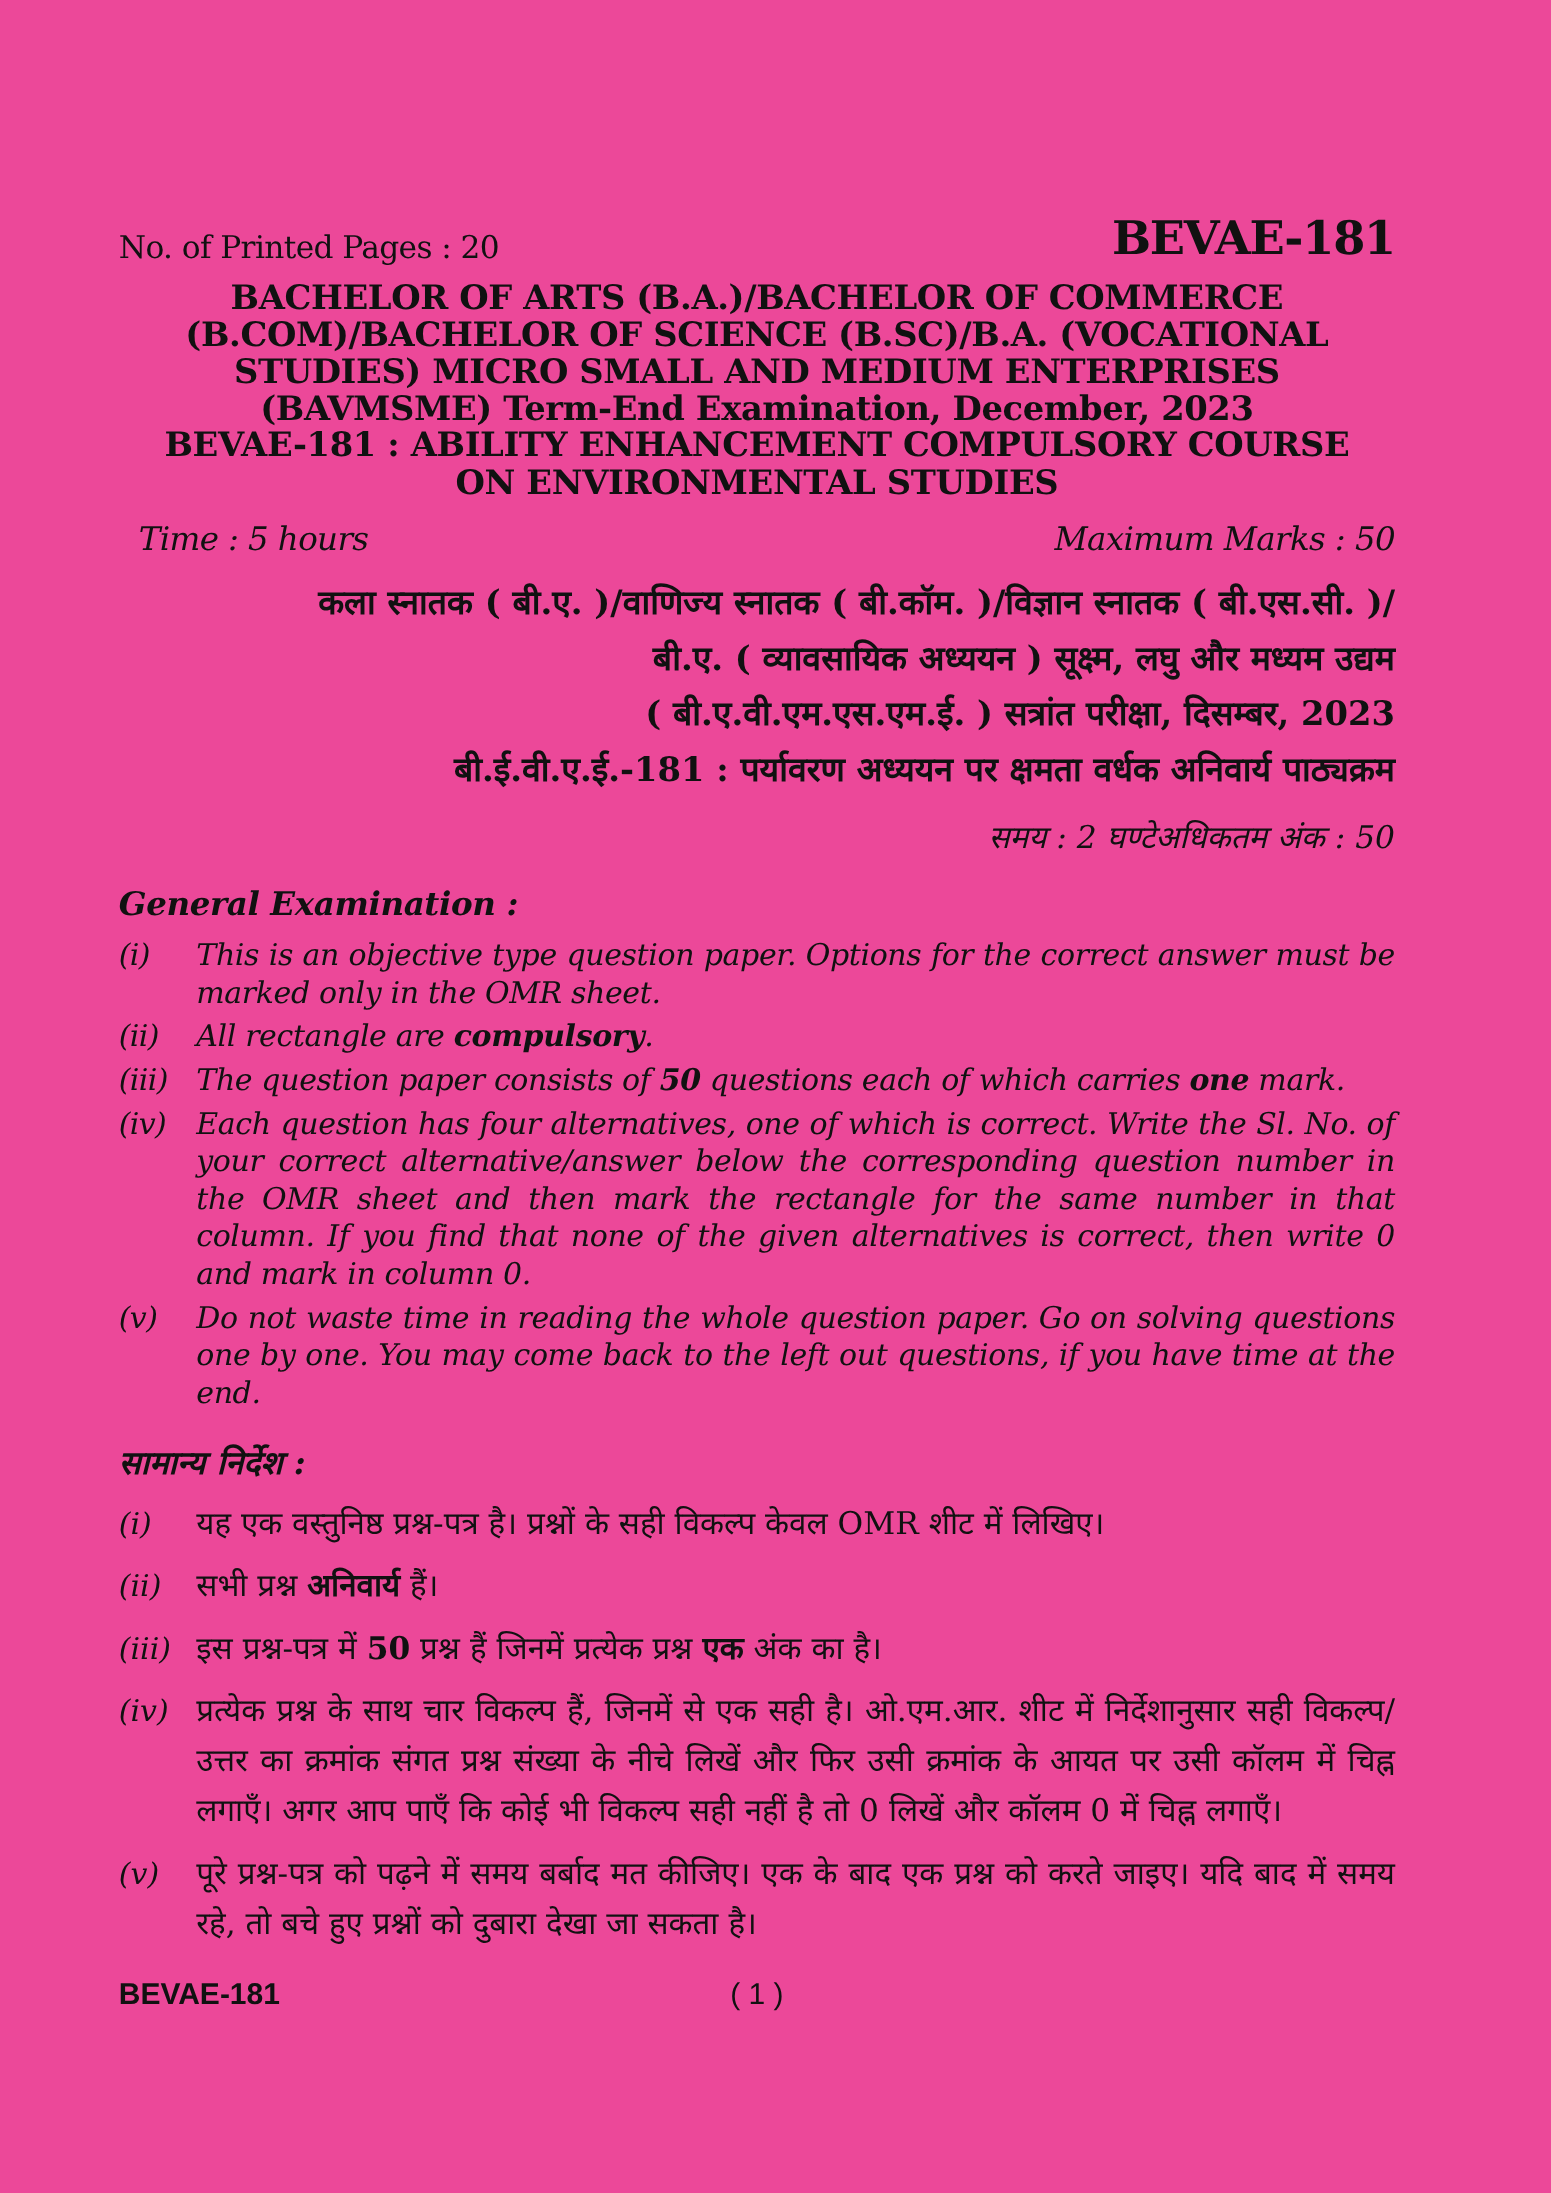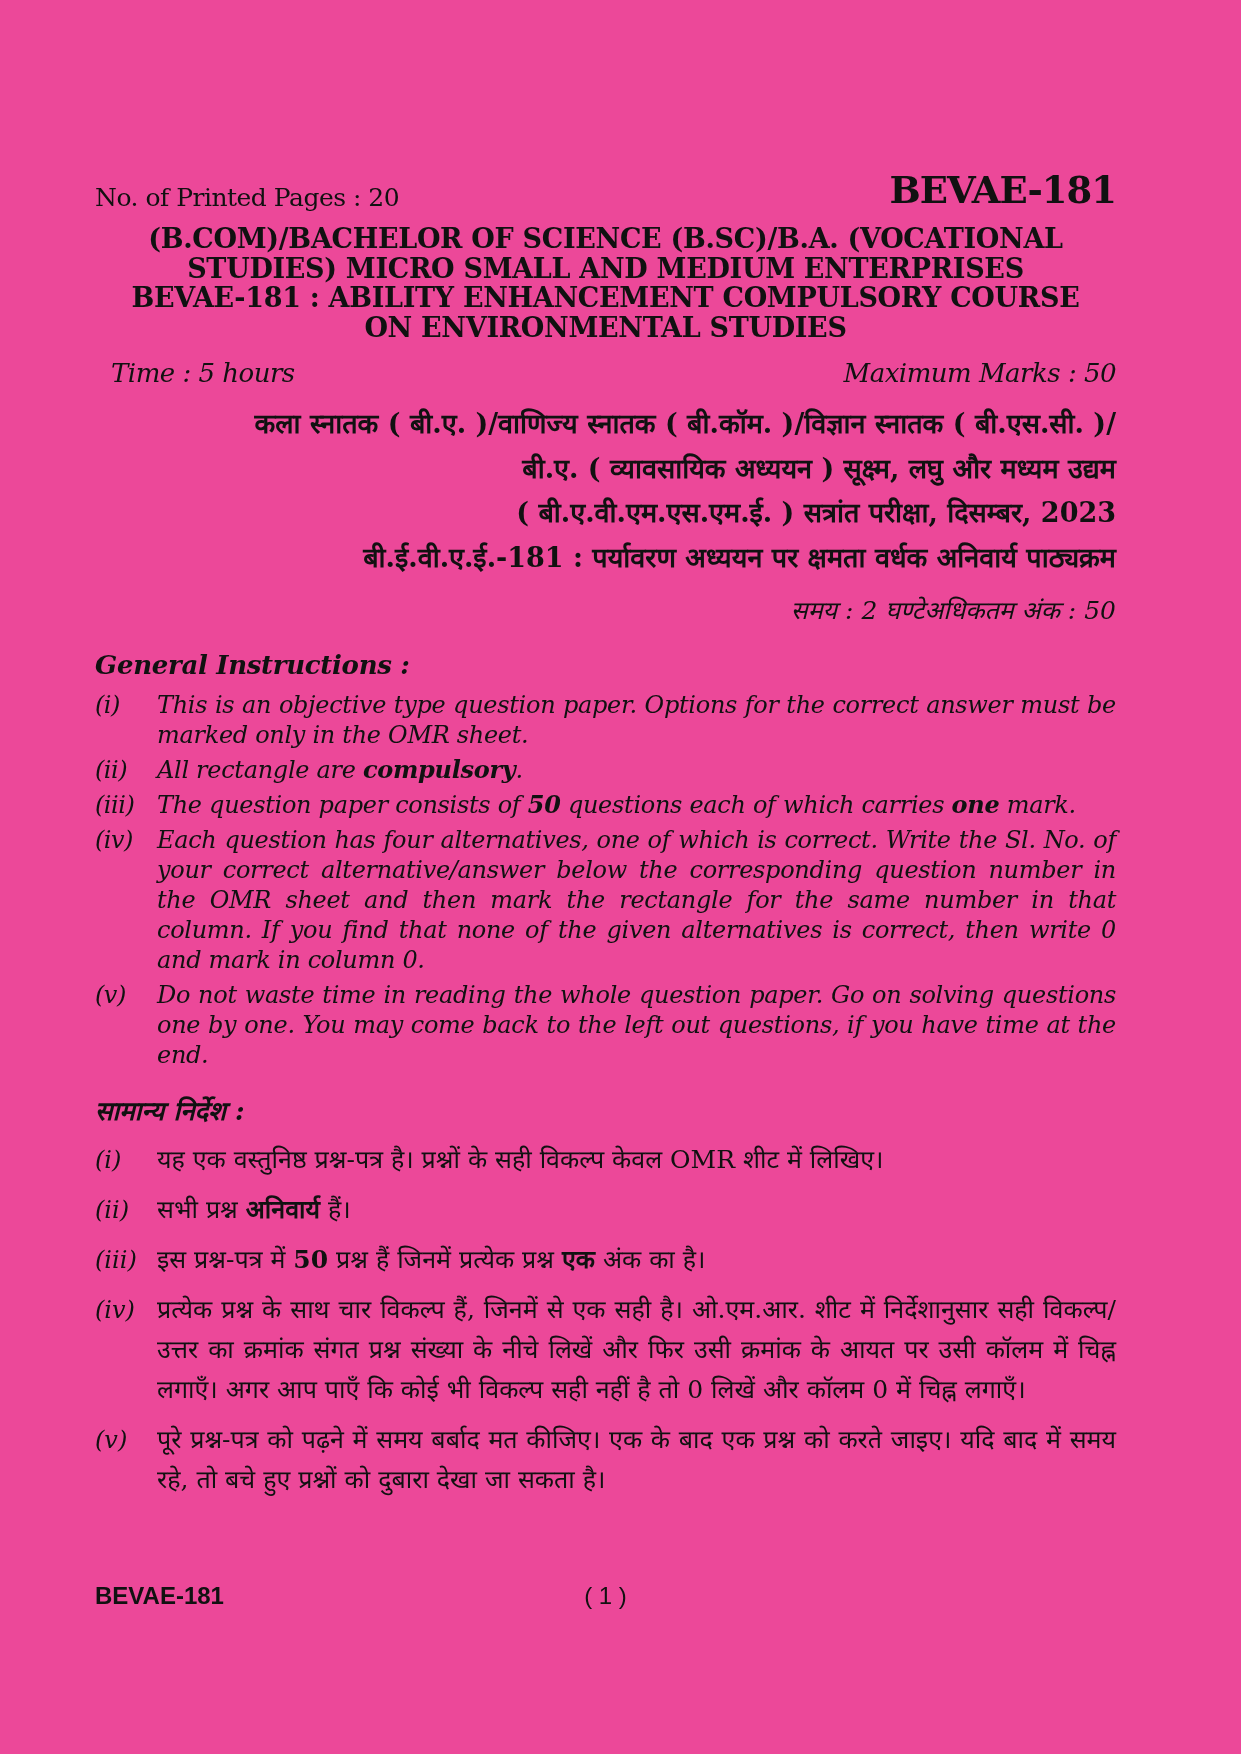--- a/index.html
+++ b/index.html
@@ -62,22 +62,24 @@
 <body>
 
 <div class="page">
 
   <div class="header-row">
     <span class="pages-note">No. of Printed Pages : 20</span>
     <span class="paper-code">BEVAE-181</span>
   </div>
 
   <div class="title-block">
+    <div class="title-line">BACHELOR OF ARTS (B.A.)/BACHELOR OF COMMERCE</div>
     <div class="title-line">(B.COM)/BACHELOR OF SCIENCE (B.SC)/B.A. (VOCATIONAL</div>
     <div class="title-line">STUDIES) MICRO SMALL AND MEDIUM ENTERPRISES</div>
+    <div class="title-line">(BAVMSME) Term-End Examination, December, 2023</div>
     <div class="title-line">BEVAE-181 : ABILITY ENHANCEMENT COMPULSORY COURSE</div>
     <div class="title-line">ON ENVIRONMENTAL STUDIES</div>
   </div>
 
   <div class="meta-row">
     <span>Time : 5 hours</span>
     <span>Maximum Marks : 50</span>
   </div>
 
   <div class="title-block-hi">
@@ -85,21 +87,21 @@
     <div class="title-line-hi">बी.ए. ( व्यावसायिक अध्ययन ) सूक्ष्म, लघु और मध्यम उद्यम</div>
     <div class="title-line-hi">( बी.ए.वी.एम.एस.एम.ई. ) सत्रांत परीक्षा, दिसम्बर, 2023</div>
     <div class="title-line-hi">बी.ई.वी.ए.ई.-181 : पर्यावरण अध्ययन पर क्षमता वर्धक अनिवार्य पाठ्यक्रम</div>
   </div>
 
   <div class="meta-row-hi">
     <span>समय : 2 घण्टे</span>
     <span>अधिकतम अंक : 50</span>
   </div>
 
-  <div class="section-heading">General Instructions :</div>
+  <div class="section-heading">General Examination :</div>
 
   <div class="ins-list">
     <div class="ins-item">
       <span class="num">(i)</span>
       <p class="txt"><span>This is an objective type question paper. Options for the correct answer must be marked only in the OMR sheet.</span></p>
     </div>
     <div class="ins-item">
       <span class="num">(ii)</span>
       <p class="txt"><span>All rectangle are </span><b>compulsory</b><span>.</span></p>
     </div>

